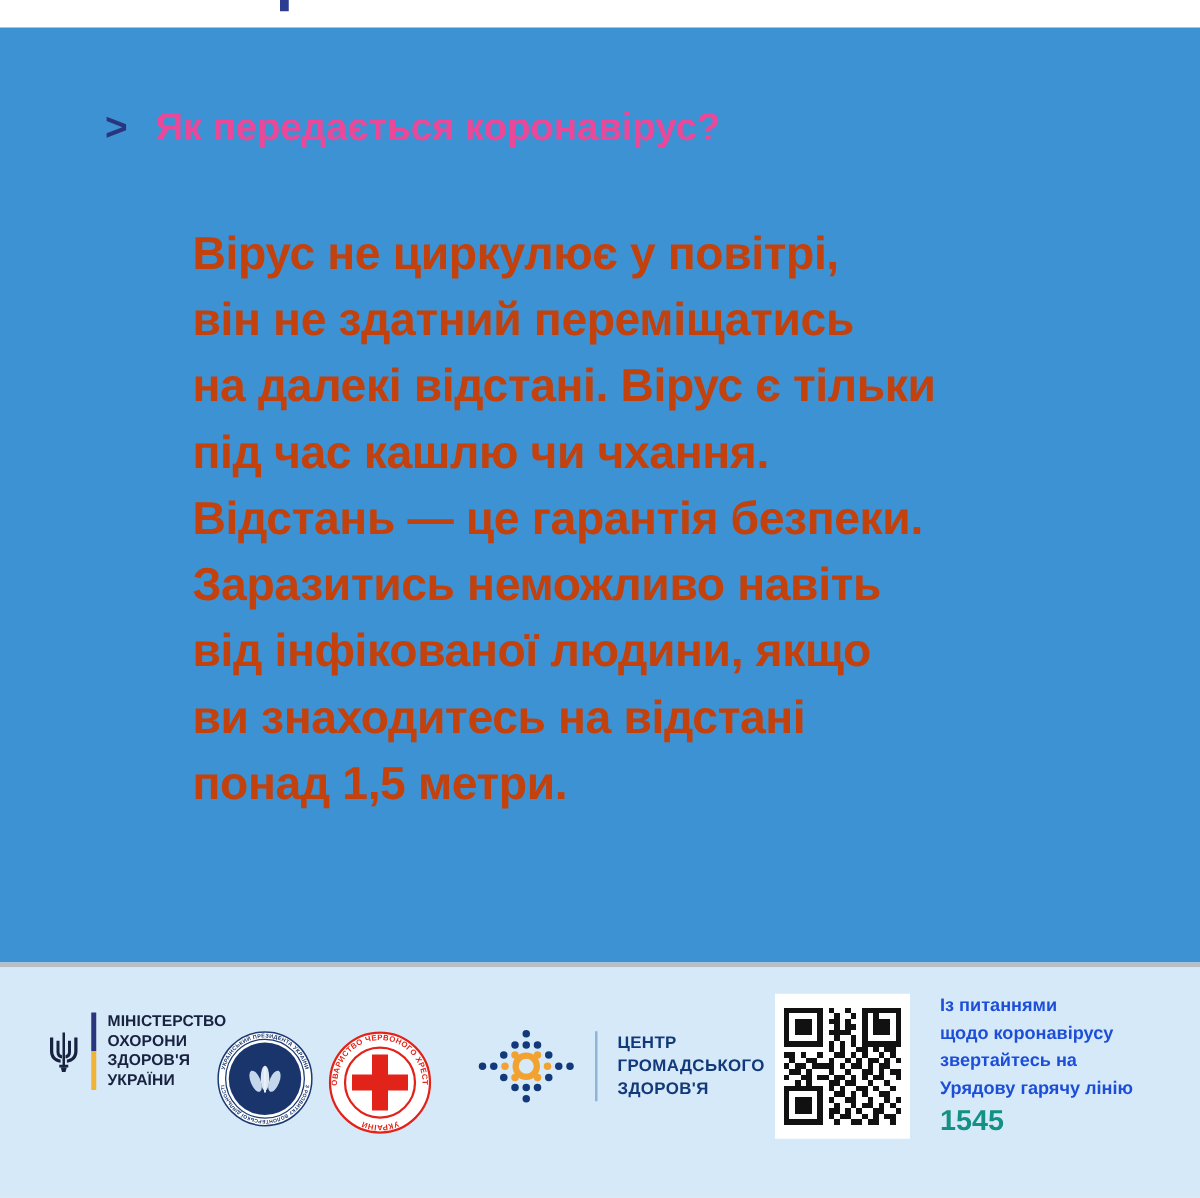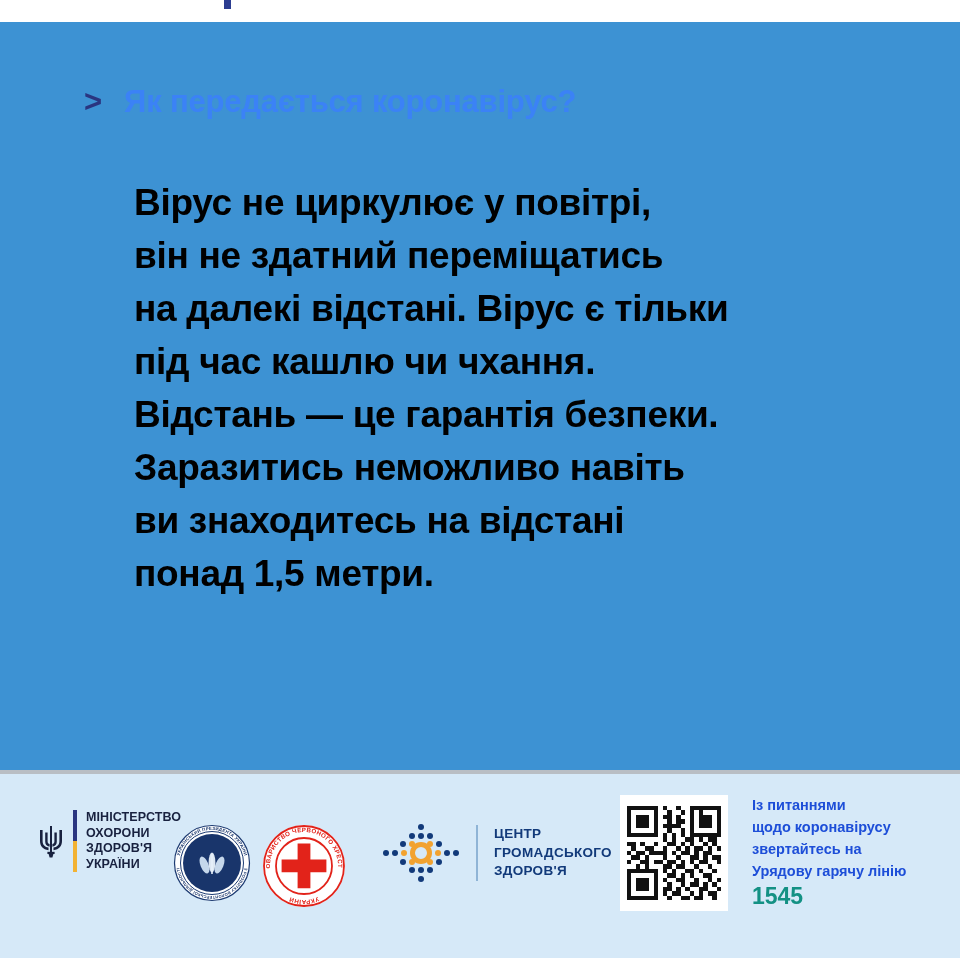--- a/index.html
+++ b/index.html
@@ -66,39 +66,40 @@
   }
   .chevron {
     font-size: 31px;
     font-weight: bold;
     color: #2a3580;
     line-height: 1;
   }
   .heading-text {
     font-size: 31px;
     font-weight: bold;
-    color: #3b82f6;
+    color: #ec4899;
     letter-spacing: -0.2px;
     line-height: 1;
   }
 
   
   .body-copy {
     position: absolute;
     top: 176px;
     left: 134px;
     width: 790px;
   }
   .body-line {
     font-size: 37px;
     font-weight: bold;
-    color: #000000;
+    color: #c2410c;
     line-height: 53px;
     letter-spacing: -0.3px;
     white-space: nowrap;
+    margin-left: 20px;
   }
 
   
   .footer {
     position: absolute;
     top: 774px;
     left: 0;
     width: 960px;
     height: 184px;
     background: #d6e9f8;
@@ -236,20 +237,21 @@
     <span class="heading-text">Як передається коронавірус?</span>
   </div>
 
   <div class="body-copy">
     <div class="body-line">Вірус не циркулює у повітрі,</div>
     <div class="body-line">він не здатний переміщатись</div>
     <div class="body-line">на далекі відстані. Вірус є тільки</div>
     <div class="body-line">під час кашлю чи чхання.</div>
     <div class="body-line">Відстань — це гарантія безпеки.</div>
     <div class="body-line">Заразитись неможливо навіть</div>
+    <div class="body-line">від інфікованої людини, якщо</div>
     <div class="body-line">ви знаходитесь на відстані</div>
     <div class="body-line">понад 1,5 метри.</div>
   </div>
 
   <div class="divider"></div>
 
   <div class="footer">
     <div class="footer-inner">
 
       <div class="moz-logo">

